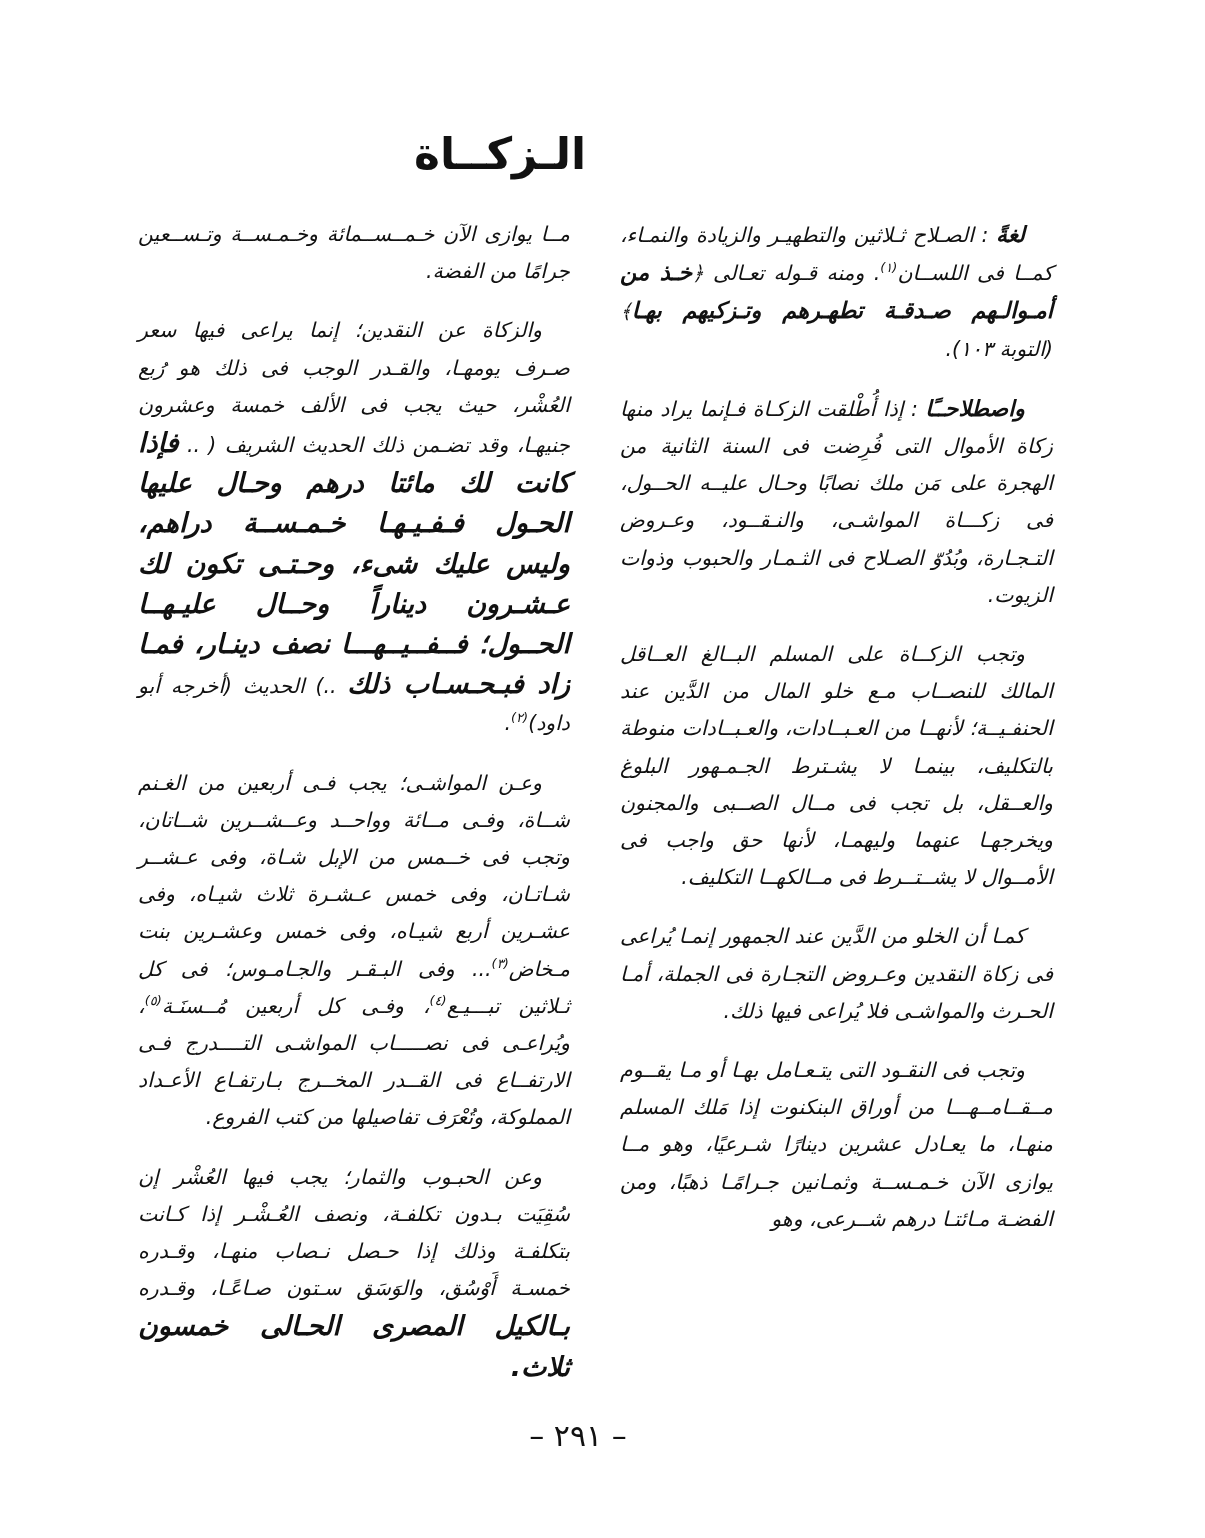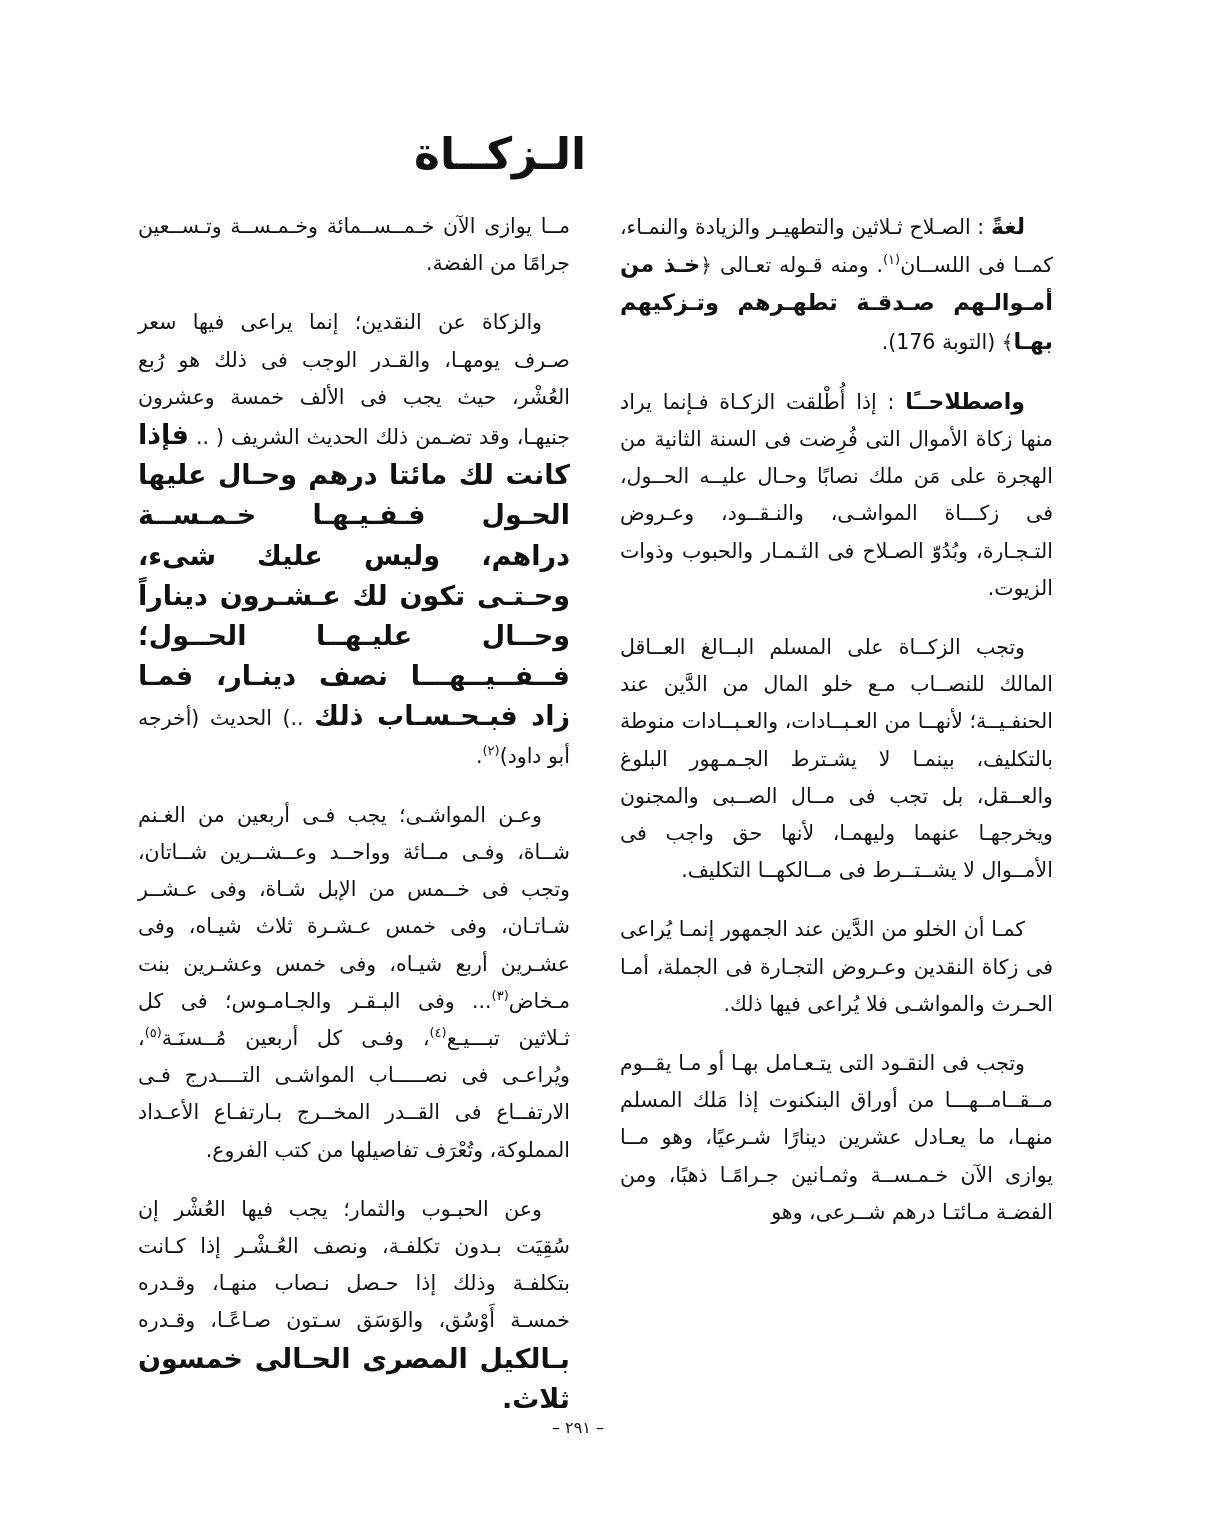--- a/index.html
+++ b/index.html
@@ -5,45 +5,45 @@
   html, body { margin: 0; padding: 0; background: #ffffff; }
   body {
     width: 1205px; height: 1538px; position: relative; overflow: hidden;
     font-family: "DejaVu Sans", sans-serif; color: #111111;
   }
   .page-title {
     position: absolute; top: 128px; left: 0; width: 1000px;
     text-align: center; font-size: 44px; font-weight: bold; letter-spacing: 2px;
   }
   .col {
-    position: absolute; top: 208px; direction: rtl; text-align: justify;
-    text-align-last: right; font-size: 20.5px; line-height: 37.2px;
+    position: absolute; top: 216px; direction: rtl; text-align: justify;
+    text-align-last: right; font-size: 20.5px; line-height: 37.2px; font-style: italic;
   }
   .col-right { left: 620px; width: 433px; }
   .col-left  { left: 138px; width: 432px; }
   .para { margin: 0 0 22px 0; text-indent: 0; }
   .para.indent { text-indent: 28px; }
   .b { font-weight: bold; font-size: 27px; }
   .lead { font-weight: bold; font-size: 22px; }
   .fn { font-size: 13px; vertical-align: super; line-height: 0; }
   .quote { font-weight: bold; font-size: 22.5px; }
   .bracket { font-weight: normal; font-size: 20px; }
   .page-number {
     position: absolute; top: 1418px; left: 0; width: 1156px; text-align: center;
-    font-size: 16px; direction: rtl;
+    font-size: 30px; direction: rtl;
   }
 </style>
 </head>
 <body>
 
 <div class="page-title">الـزكــاة</div>
 
 <div class="col col-right">
   <p class="para indent">
-    <span class="lead">لغةً</span><span> : الصـلاح ثـلاثين والتطهيـر والزيادة والنمـاء، كمــا فى اللســان</span><span class="fn">(١)</span><span>. ومنه قـوله تعـالى </span><span class="quote"><span class="bracket">﴿</span><span>خـذ من أمـوالـهم صـدقـة تطهـرهم وتـزكيهم بهـا</span><span class="bracket">﴾</span></span><span> (التوبة 176).</span>
+    <span class="lead">لغةً</span><span> : الصـلاح ثـلاثين والتطهيـر والزيادة والنمـاء، كمــا فى اللســان</span><span class="fn">(١)</span><span>. ومنه قـوله تعـالى </span><span class="quote"><span class="bracket">﴿</span><span>خـذ من أمـوالـهم صـدقـة تطهـرهم وتـزكيهم بهـا</span><span class="bracket">﴾</span></span><span> (التوبة ١٠٣).</span>
   </p>
   <p class="para indent">
     <span class="lead">واصطلاحــًا</span><span> : إذا أُطْلقت الزكـاة فـإنما يراد منها زكاة الأموال التى فُرِضت فى السنة الثانية من الهجرة على مَن ملك نصابًا وحـال عليــه الحــول، فى زكـــاة المواشـى، والنـقــود، وعـروض التـجـارة، وبُدُوّ الصـلاح فى الثـمـار والحبوب وذوات الزيوت.</span>
   </p>
   <p class="para indent">وتجب الزكــاة على المسلم البــالغ العــاقل المالك للنصــاب مـع خلو المال من الدَّين عند الحنفـيــة؛ لأنهــا من العـبــادات، والعـبــادات منوطة بالتكليف، بينمـا لا يشـترط الجـمـهور البلوغ والعــقل، بل تجب فى مــال الصــبى والمجنون ويخرجهـا عنهما وليهمـا، لأنها حق واجب فى الأمــوال لا يشــتــرط فى مــالكهــا التكليف.</p>
   <p class="para indent">كمـا أن الخلو من الدَّين عند الجمهور إنمـا يُراعى فى زكاة النقدين وعـروض التجـارة فى الجملة، أمـا الحـرث والمواشـى فلا يُراعى فيها ذلك.</p>
   <p class="para indent">وتجب فى النقـود التى يتـعـامل بهـا أو مـا يقــوم مــقــامــهـــا من أوراق البنكنوت إذا مَلك المسلم منهـا، ما يعـادل عشرين دينارًا شـرعيًا، وهو مــا يوازى الآن خـمـســة وثمـانين جـرامًـا ذهبًا، ومن الفضـة مـائتـا درهم شــرعى، وهو</p>
 </div>
 
 <div class="col col-left">

